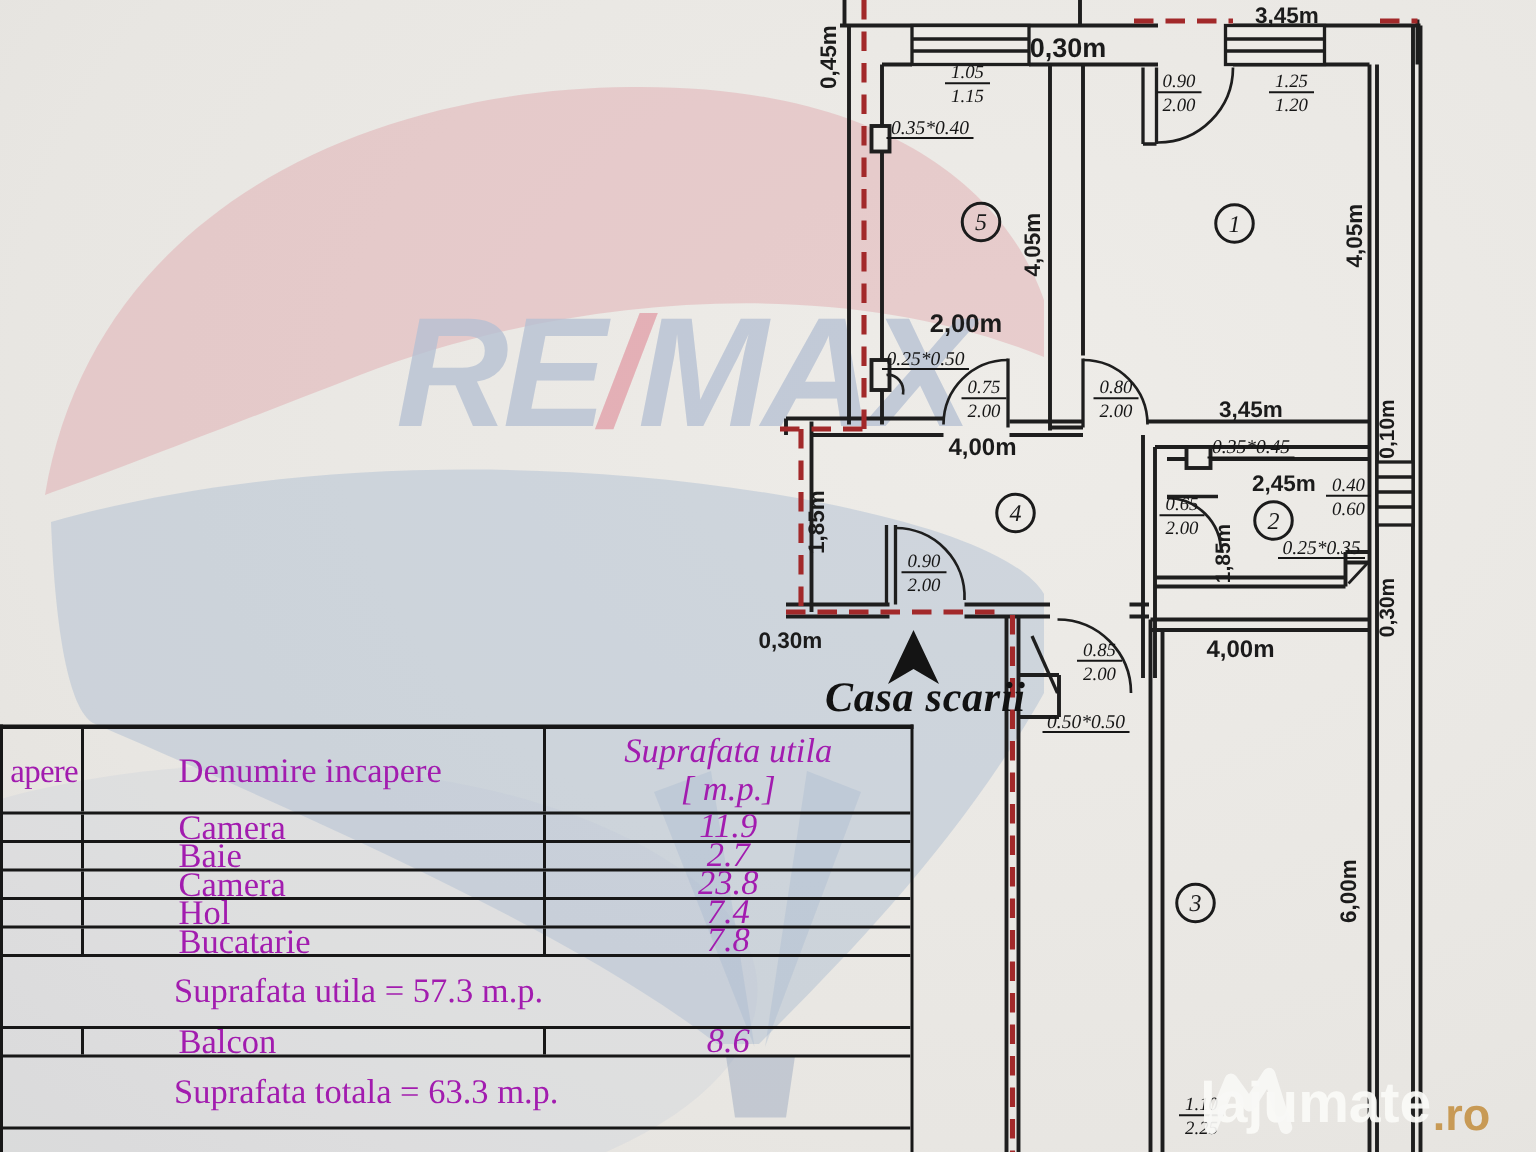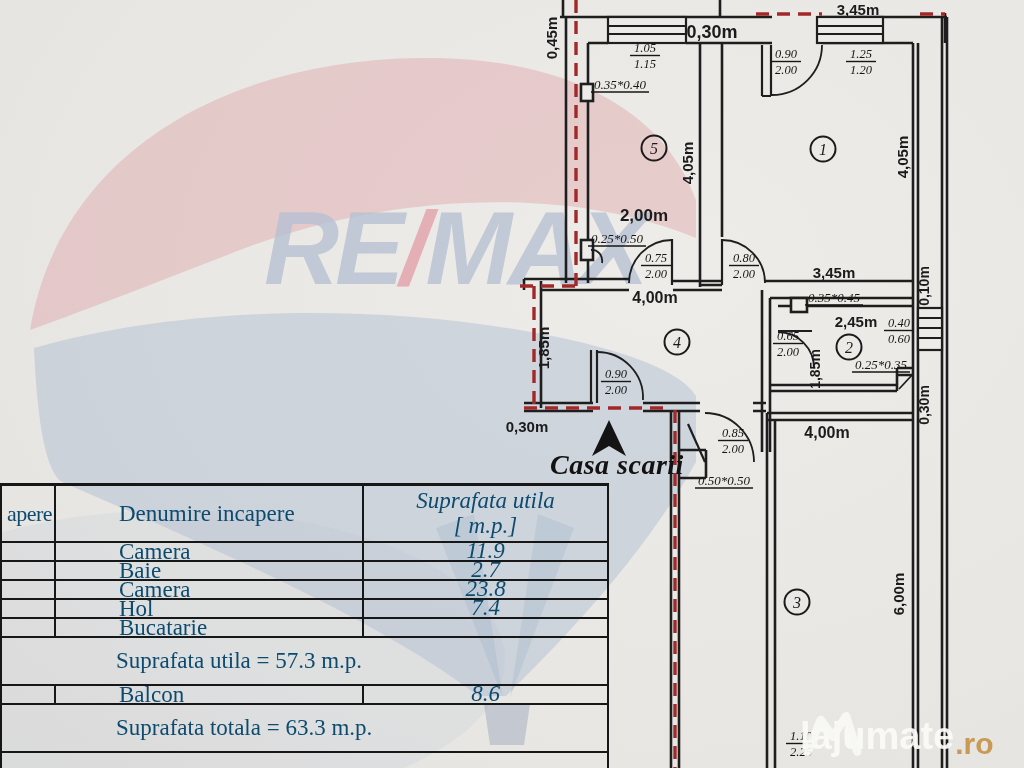--- a/index.html
+++ b/index.html
@@ -4,21 +4,21 @@
 <style>
   html,body{margin:0;padding:0;}
   body{width:1024px;height:768px;position:relative;overflow:hidden;
        background:#e8e6e2;font-family:"Liberation Sans",sans-serif;}
   #paper{position:absolute;inset:0;
        background:radial-gradient(ellipse at 65% 35%, #eeece8 0%, #e8e6e2 70%, #e3e1dd 100%);}
   svg{position:absolute;left:0;top:0;}
   
   #area-table{position:absolute;left:0;top:483px;width:609px;height:285px;
       border-top:3px solid #171717;border-right:2px solid #171717;border-left:2px solid #171717;
-      box-sizing:border-box;overflow:hidden;color:#0c4a6e;
+      box-sizing:border-box;overflow:hidden;color:#a21caf;
       font-family:"Liberation Serif",serif;font-size:23px;}
   .trow{display:flex;border-bottom:2px solid #171717;box-sizing:border-box;align-items:center;}
   .c1{width:50px;border-right:2px solid #171717;align-self:stretch;display:flex;
       align-items:center;justify-content:flex-end;padding-right:2px;overflow:visible;
       font-size:22px;letter-spacing:-0.5px;white-space:nowrap;}
   .c2{width:308px;border-right:2px solid #171717;align-self:stretch;display:flex;
       align-items:center;padding-left:63px;box-sizing:border-box;}
   .c3{flex:1;display:flex;align-items:center;justify-content:center;text-align:center;line-height:1.05;font-style:italic;}
   .span-cell{flex:1;padding-left:114px;display:flex;align-items:center;align-self:stretch;}
   .hdr{height:57px;}
@@ -262,20 +262,21 @@
         <div class="c3">23.8</div>
       </div>
       <div class="trow drow">
         <div class="c1"></div>
         <div class="c2">Hol</div>
         <div class="c3">7.4</div>
       </div>
       <div class="trow drow">
         <div class="c1"></div>
         <div class="c2">Bucatarie</div>
+        <div class="c3">7.8</div>
       </div>
       <div class="trow srow">
         <div class="span-cell">Suprafata utila = 57.3 m.p.</div>
       </div>
       <div class="trow drow">
         <div class="c1"></div>
         <div class="c2">Balcon</div>
         <div class="c3">8.6</div>
       </div>
       <div class="trow srow">

